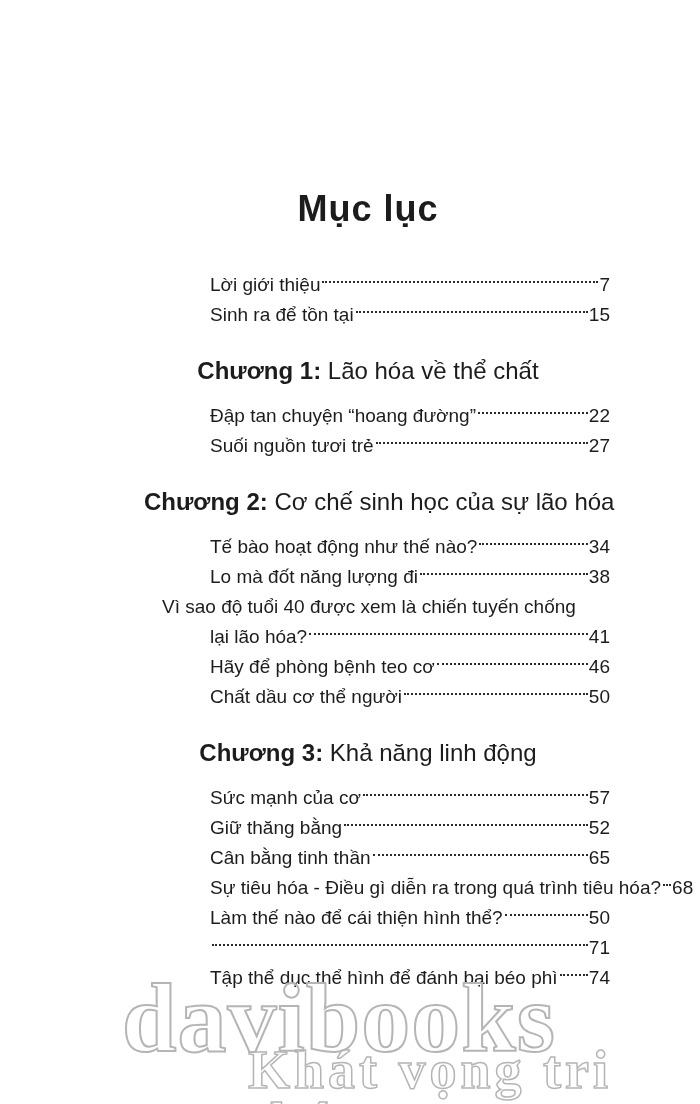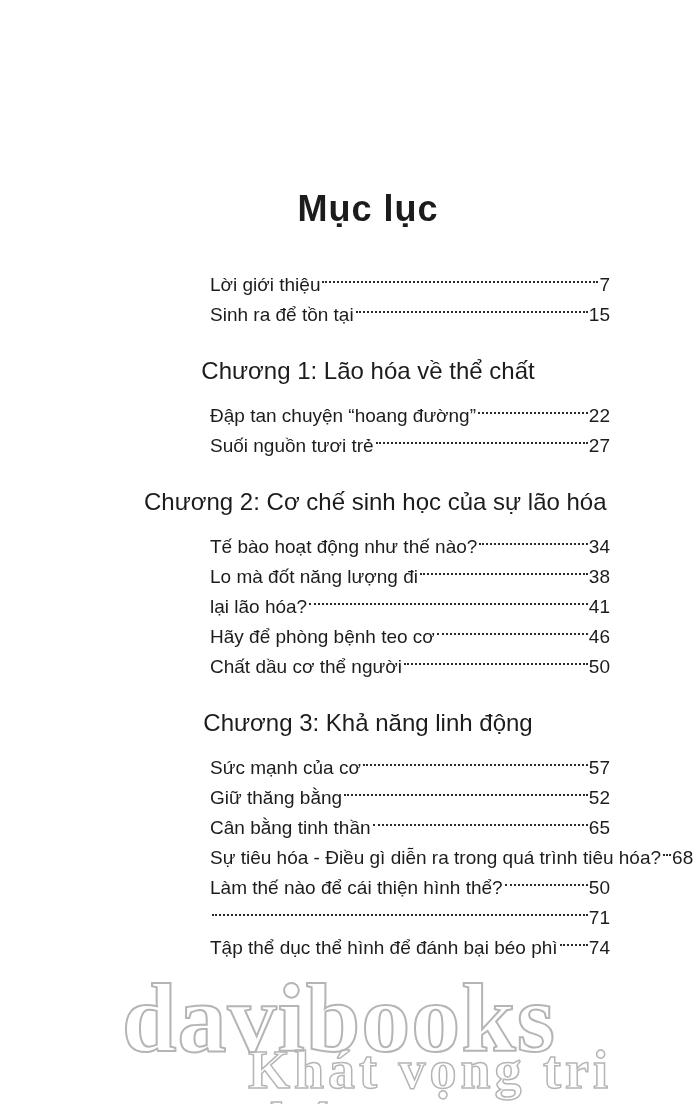--- a/index.html
+++ b/index.html
@@ -33,21 +33,21 @@
   }
   .section-heading {
     margin-top: 26px;
     margin-bottom: 15px;
     text-align: center;
     font-size: 24px;
     line-height: 30px;
     white-space: nowrap;
     transform: translateX(-18px);
   }
-  .section-heading .prefix { font-weight: normal; }
+  .section-heading .prefix { font-weight: bold; }
   .section-heading .rest   { font-weight: normal; }
   .toc-entry {
     font-size: 19px;
     line-height: 30px;
   }
   .entry-row {
     display: flex;
     align-items: center;
     margin-left: 48px;
   }
@@ -135,20 +135,21 @@
         </div>
       </div>
       <div class="toc-entry">
         <div class="entry-row">
           <span class="entry-label">Lo mà đốt năng lượng đi</span>
           <span class="entry-dots"></span>
           <span class="entry-page">38</span>
         </div>
       </div>
       <div class="toc-entry">
+        <div class="entry-line1">Vì sao độ tuổi 40 được xem là chiến tuyến chống</div>
         <div class="entry-row">
           <span class="entry-label">lại lão hóa?</span>
           <span class="entry-dots"></span>
           <span class="entry-page">41</span>
         </div>
       </div>
       <div class="toc-entry">
         <div class="entry-row">
           <span class="entry-label">Hãy để phòng bệnh teo cơ</span>
           <span class="entry-dots"></span>

